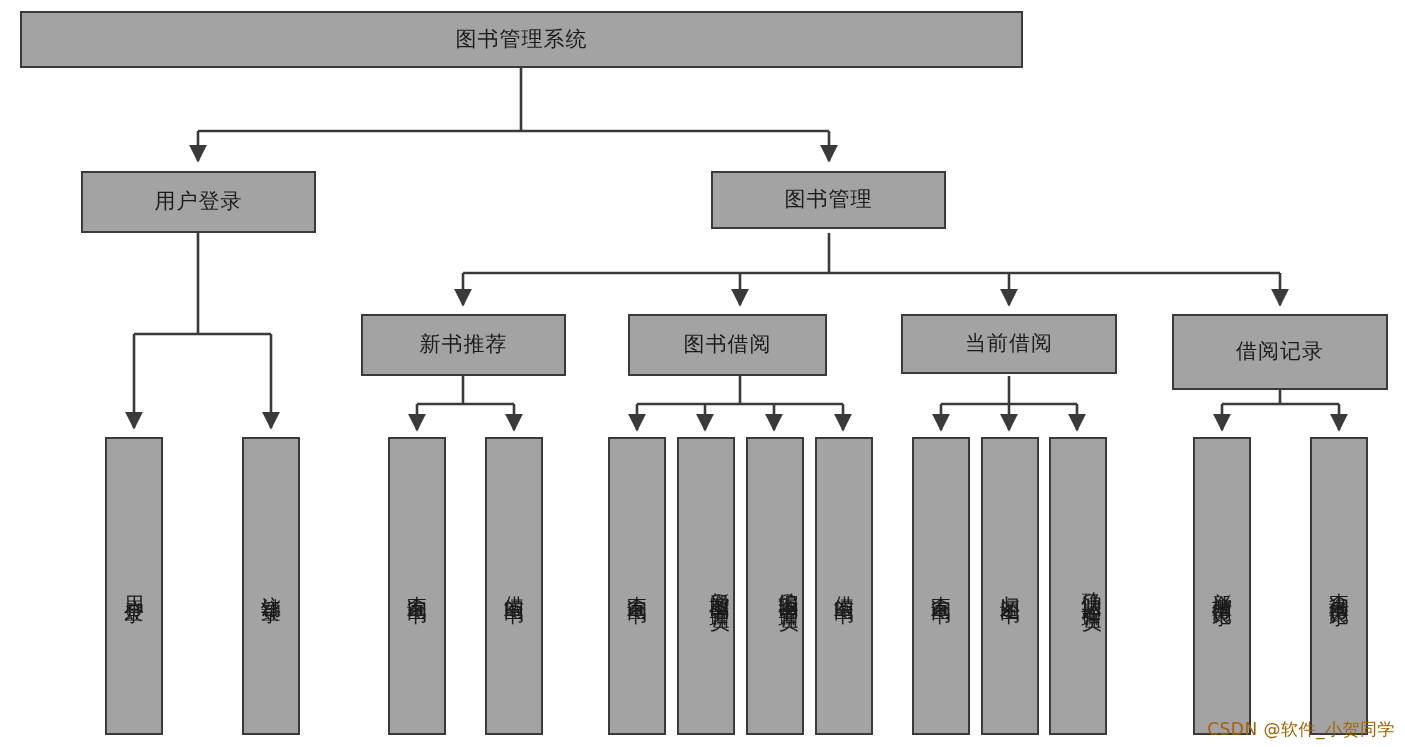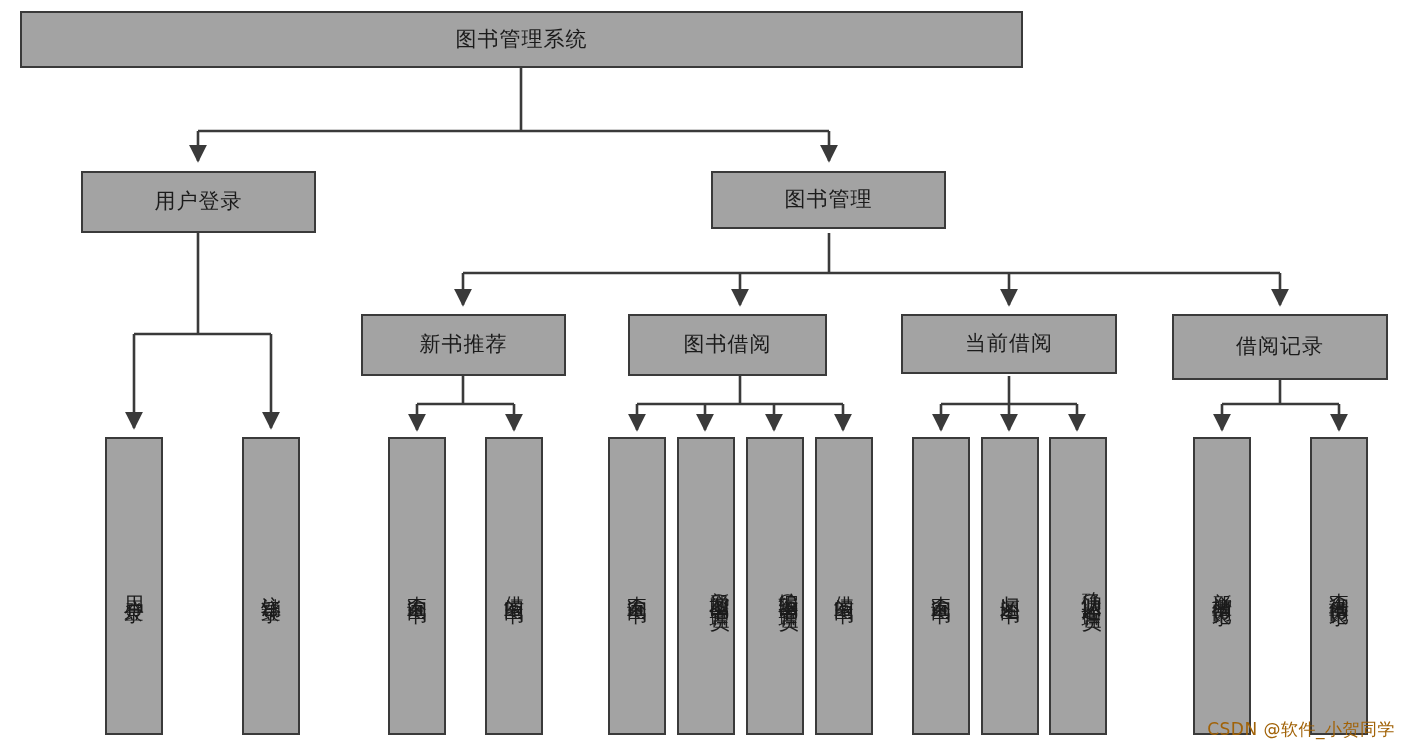--- a/index.html
+++ b/index.html
@@ -148,21 +148,21 @@
   </div>
 
   <div class="node horiz" style="left:628px; top:314px; width:199px; height:62px;">
     <span>图书借阅</span>
   </div>
 
   <div class="node horiz" style="left:901px; top:314px; width:216px; height:60px;">
     <span>当前借阅</span>
   </div>
 
-  <div class="node horiz" style="left:1172px; top:314px; width:216px; height:66px;">
+  <div class="node horiz" style="left:1172px; top:314px; width:216px; height:76px;">
     <span>借阅记录</span>
   </div>
 
   <div class="node vert midalign" style="left:105px; top:437px; width:58px; height:298px;">
     <span class="vtext">用户登录</span>
   </div>
 
   <div class="node vert midalign" style="left:242px; top:437px; width:58px; height:298px;">
     <span class="vtext">注销登录</span>
   </div>

